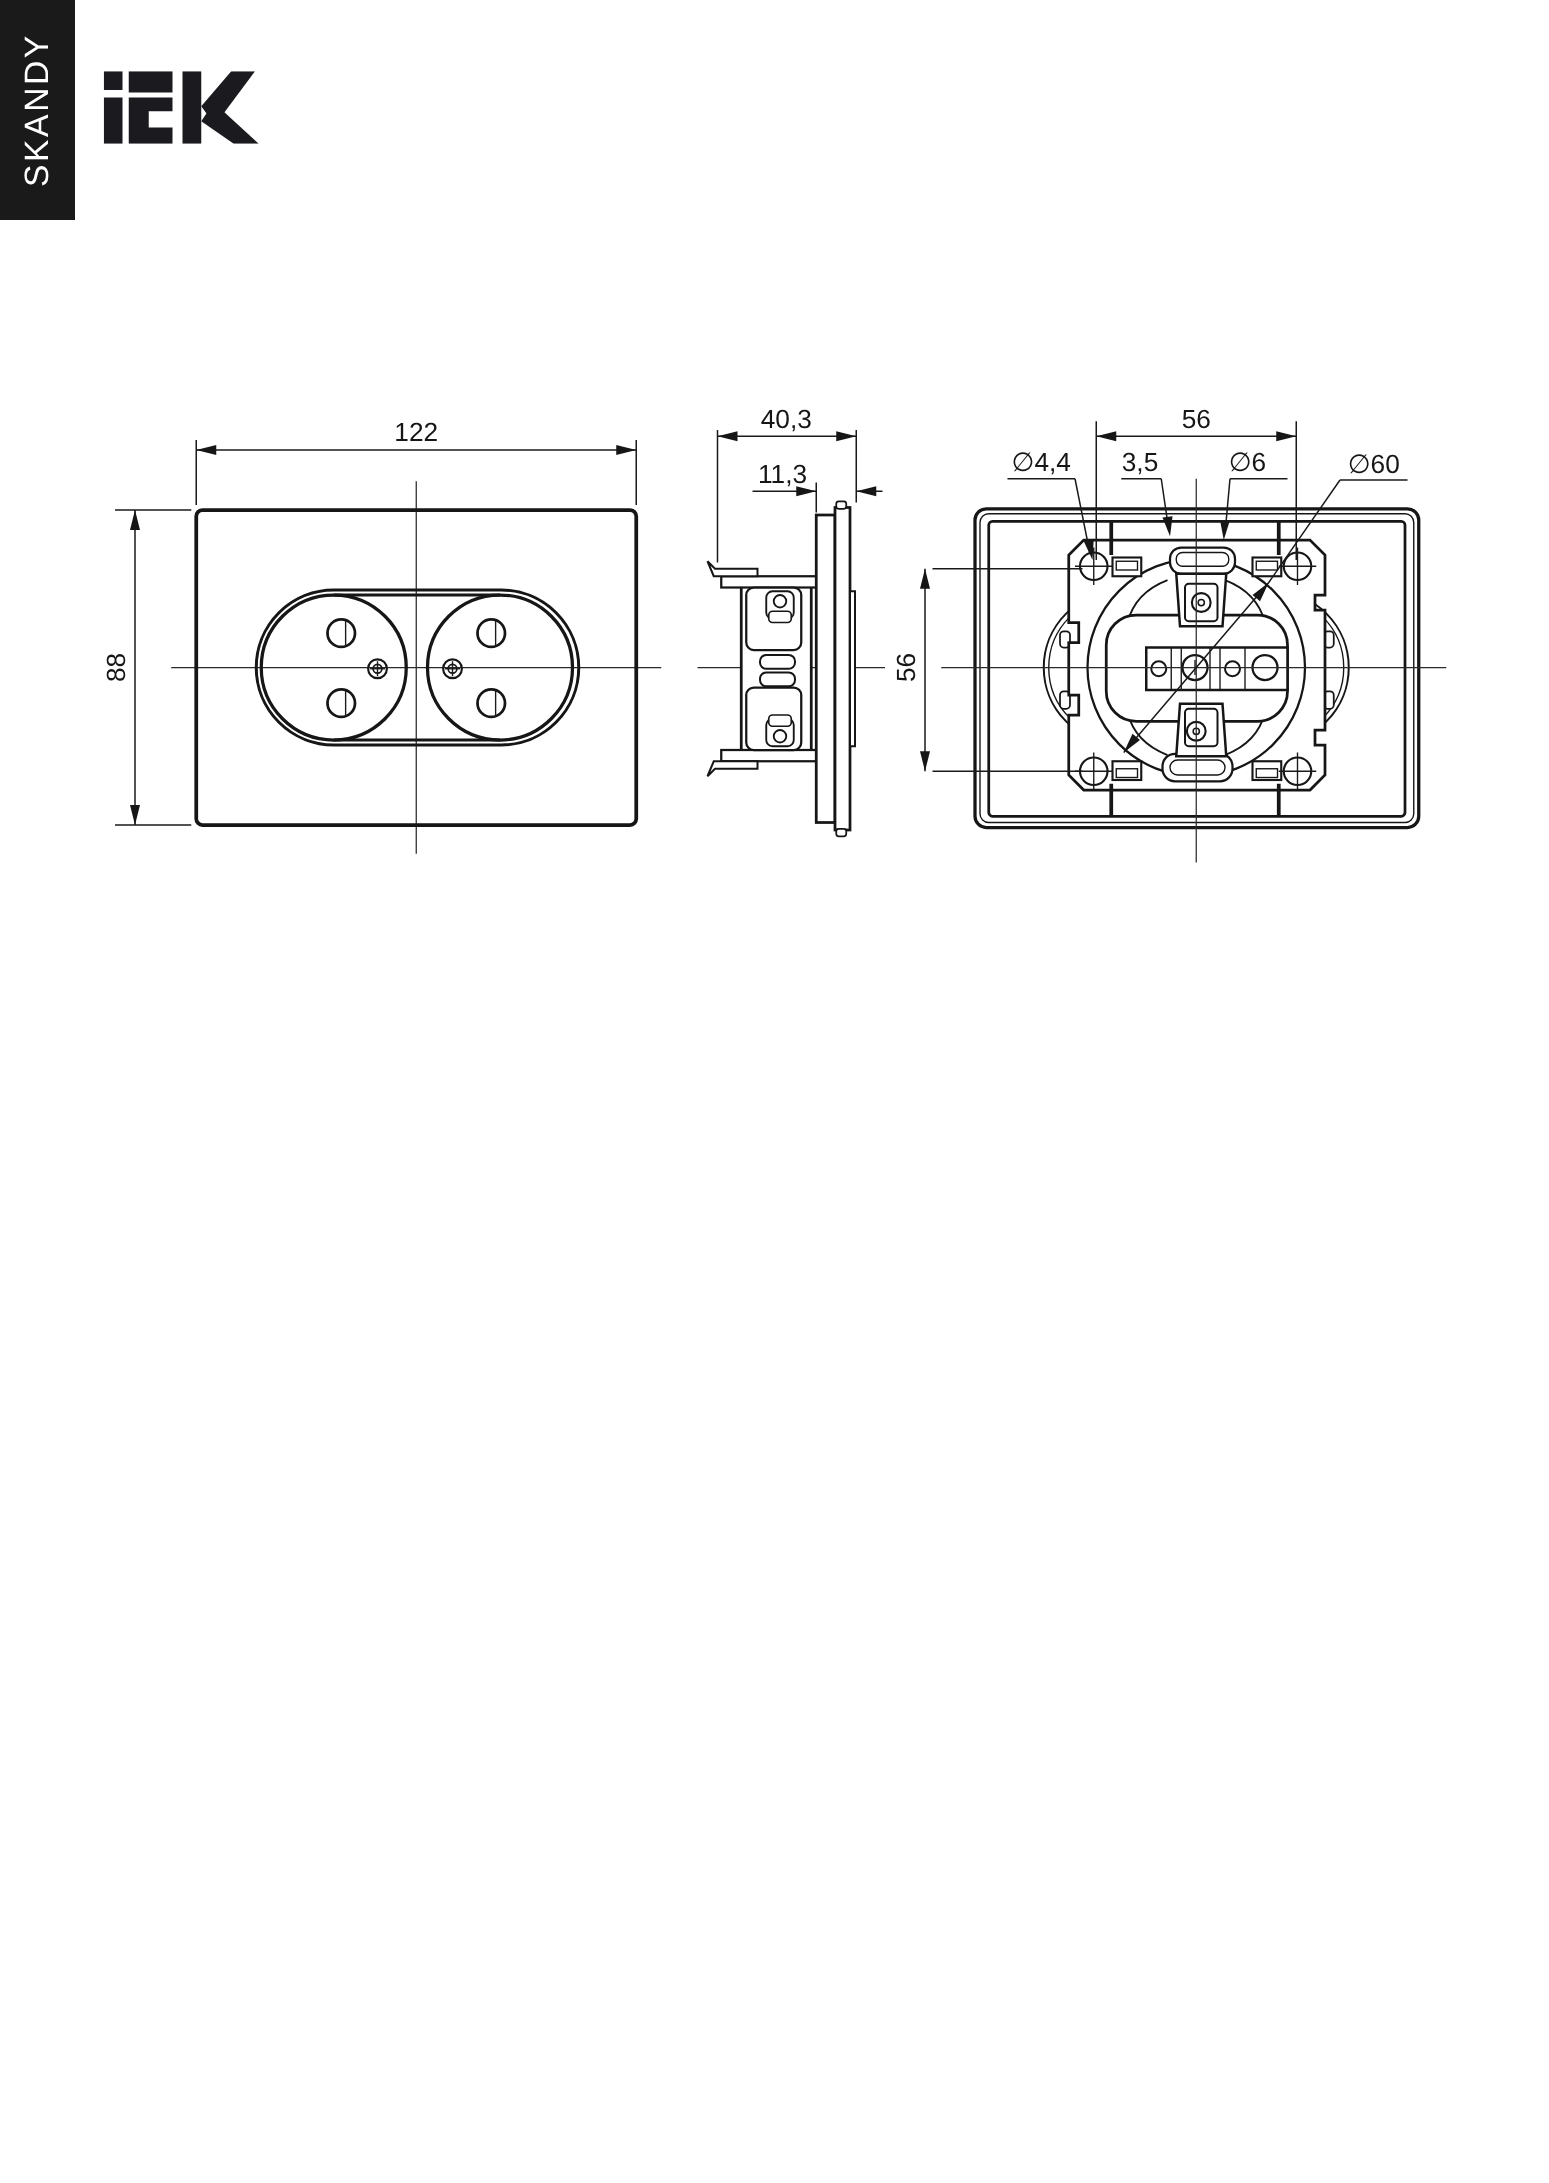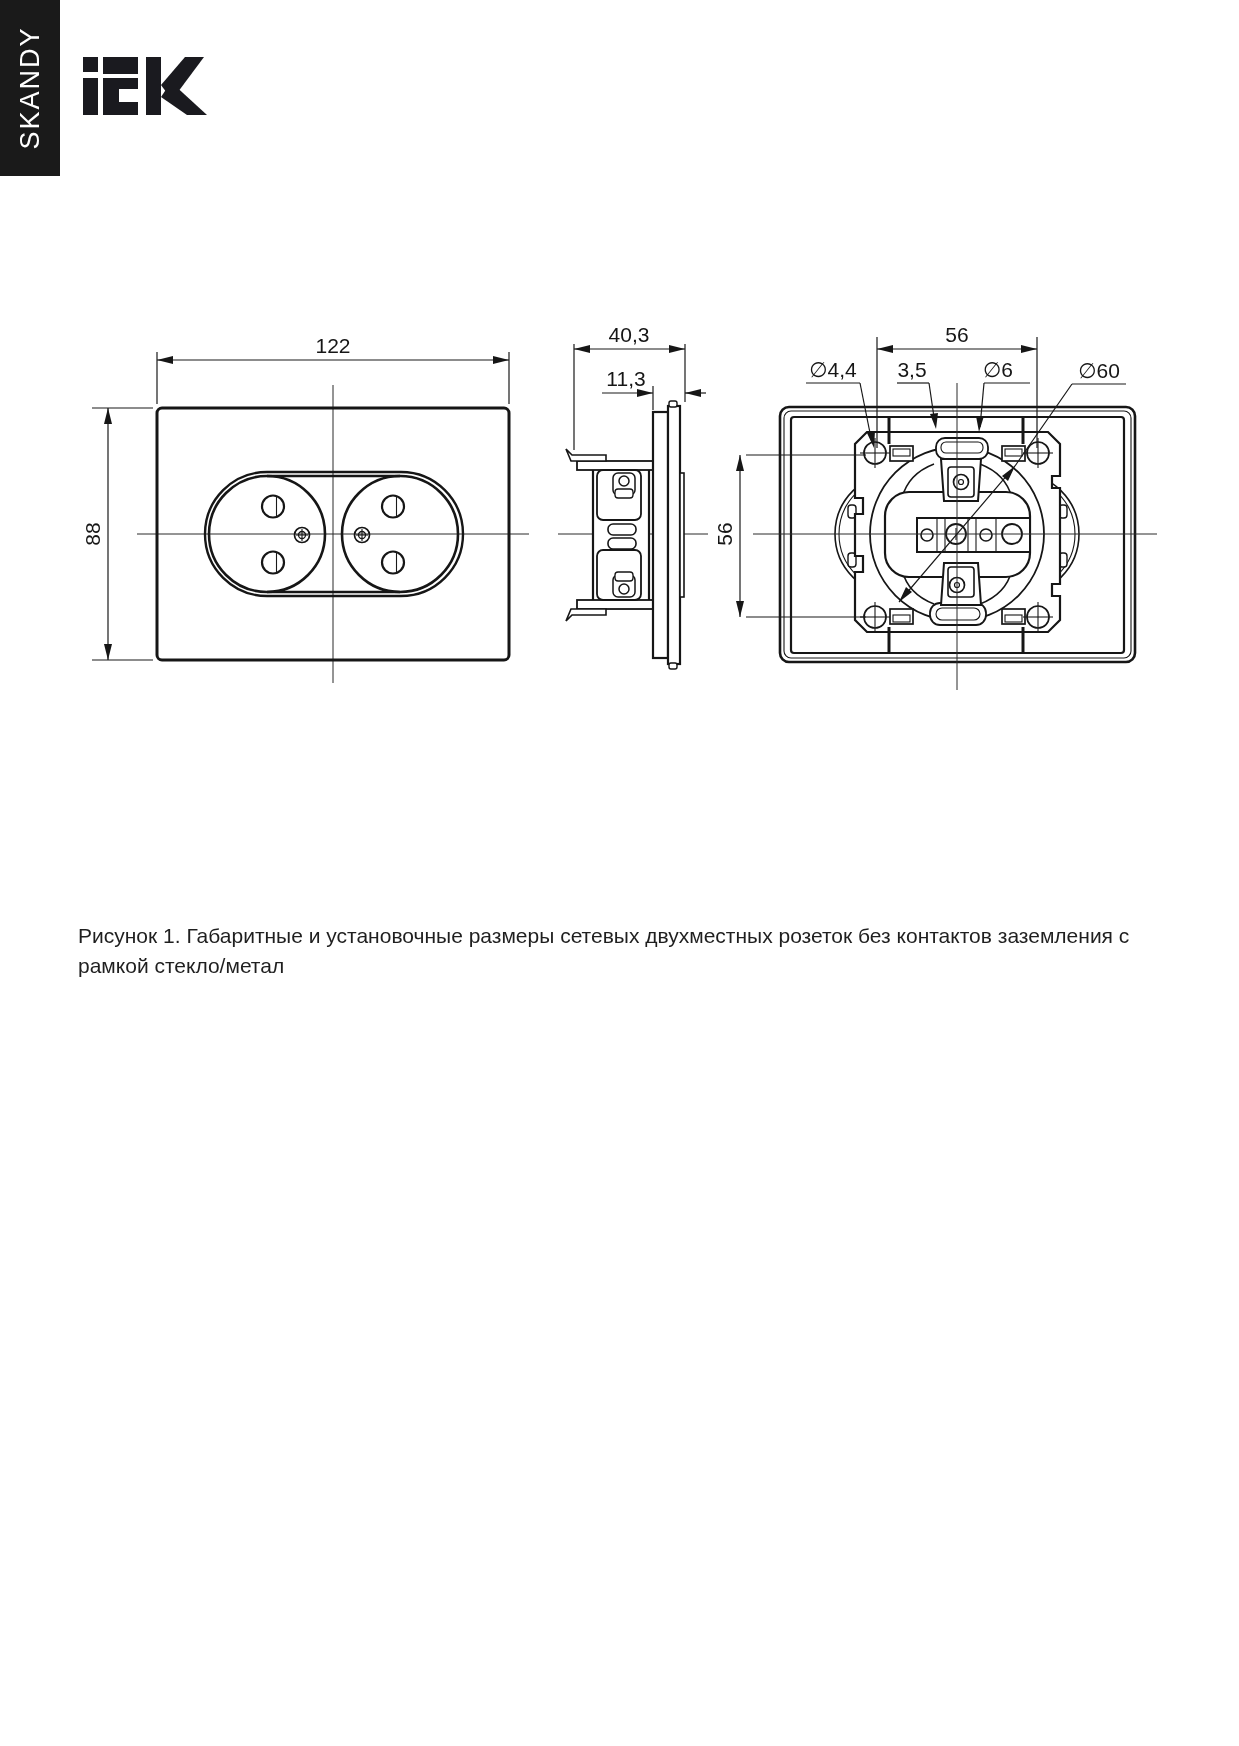--- a/index.html
+++ b/index.html
@@ -281,15 +281,14 @@
       <g>
         <line class="dim" x1="1072" y1="384" x2="1126" y2="384"></line>
         <polyline class="dim" points="1072,384 1015,466 899,602"></polyline>
         <polygon class="arr" points="1015,466 1008,481 1002,476"></polygon>
         <polygon class="arr" points="899,602 912,592 906,587"></polygon>
         <text class="lead-text" x="1099" y="378" text-anchor="middle">∅60</text>
       </g>
     </g>
   </svg>
 
-  <div class="caption">Рисунок 1. Габаритные и установочные размеры сетевых двухместных розеток без контактов заземления с рамкой стекло/метал</div>
 
 </div>
 
 </body></html>

